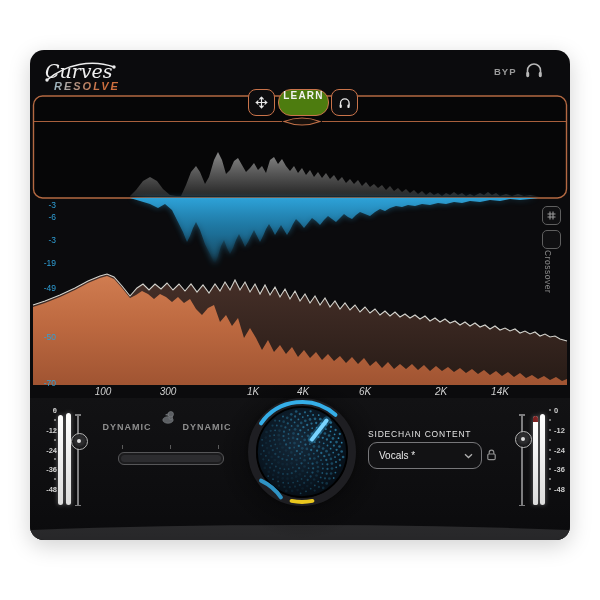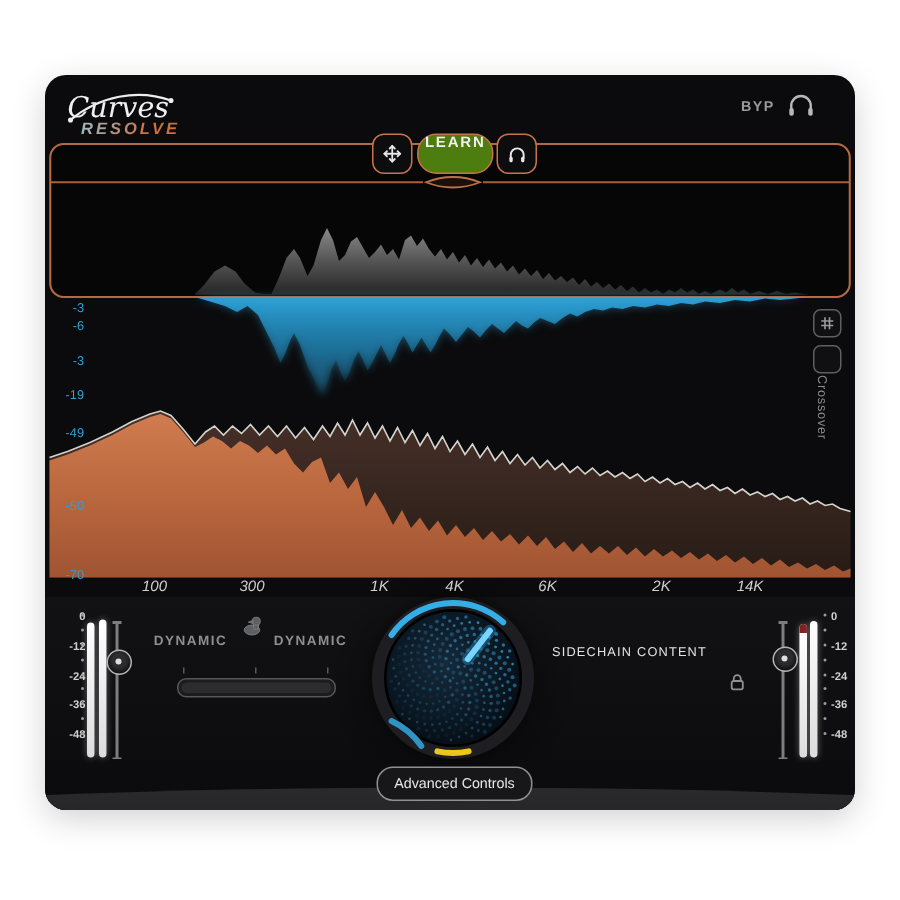--- a/index.html
+++ b/index.html
@@ -511,22 +511,25 @@
     <path d="M312.40,500.91 A50,50 0 0 1 291.60,500.91" fill="none" stroke="#e9c71e" stroke-width="4" stroke-linecap="round"></path>
     <line x1="311.9" y1="439.4" x2="326.6" y2="420.5" stroke="#2fa8e0" stroke-width="8" stroke-linecap="round" opacity=".35"></line>
     <line x1="311.9" y1="439.4" x2="326.6" y2="420.5" stroke="#79d4ff" stroke-width="4" stroke-linecap="round"></line>
   </svg>
 
   <svg class="abs" style="left:292px;top:364px;z-index:4" width="13" height="12" viewBox="0 0 13 12">
     <polygon points="6.5,1.5 11.5,10 1.5,10" fill="none" stroke="#9a9a9a" stroke-width="1.3" stroke-linejoin="round"></polygon>
   </svg>
 
   <div class="sc-label">SIDECHAIN CONTENT</div>
+  <div class="dropdown">
+    <span class="val">Vocals *</span>
+    <svg width="9" height="6" viewBox="0 0 9 6">
+      <polyline points="1,1.3 4.5,4.5 8,1.3" fill="none" stroke="#b0b0b0" stroke-width="1.3"></polyline>
+    </svg>
+  </div>
   <svg class="abs" style="left:456px;top:398px;z-index:4;cursor:pointer" width="11" height="14" viewBox="0 0 11 14">
     <path d="M3.2,6 V4.4 A2.3,2.3 0 0 1 7.8,4.4 V6" fill="none" stroke="#909090" stroke-width="1.2"></path>
     <rect x="1.8" y="6" width="7.4" height="5.6" rx="1.2" fill="none" stroke="#909090" stroke-width="1.2"></rect>
   </svg>
 
-  <div class="adv-btn">
-      <span>Advanced Controls</span>
-    </div>
 
 </div>
 
 </body></html>

